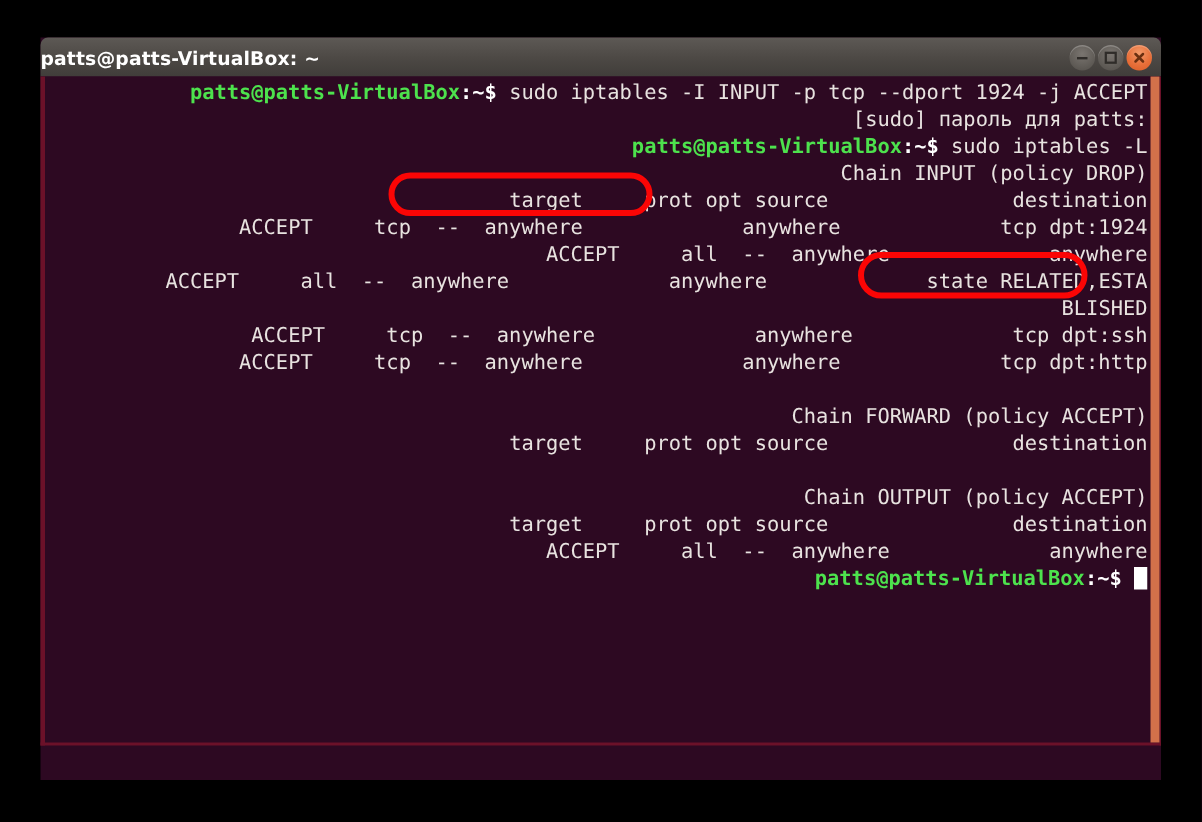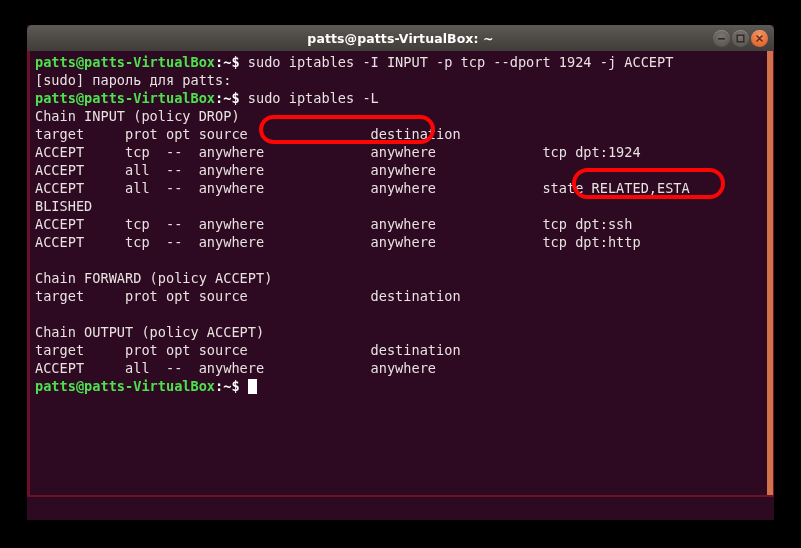--- a/index.html
+++ b/index.html
@@ -27,21 +27,21 @@
 
   
   #titlebar {
     position: relative;
     height: 26px;
     background: linear-gradient(to bottom, #5d5955 0%, #4c4844 55%, #403d3a 100%);
     border-top-left-radius: 5px;
     border-top-right-radius: 5px;
     display: flex;
     align-items: center;
-    justify-content: center;
+    justify-content: flex-start;
     user-select: none;
   }
   #titlebar-title {
     font-family: "DejaVu Sans", sans-serif;
     font-size: 12.5px;
     font-weight: bold;
     color: #ffffff;
     letter-spacing: 0.1px;
     white-space: nowrap;
   }
@@ -114,21 +114,21 @@
     right: 8px;
     bottom: 0;
     font-family: "DejaVu Sans Mono", monospace;
     font-size: 13.6px;
     line-height: 18px;
     color: #e8e3e0;
     white-space: pre;
     letter-spacing: 0px;
     overflow: hidden;
   }
-  .line { height: 18px; }
+  .line { height: 18px; text-align: right; }
   .prompt { color: #4de24d; font-weight: bold; }
   .pathsym { color: #ffffff; font-weight: bold; }
   .plain { color: #e8e3e0; }
   .cursor {
     display: inline-block;
     width: 9px;
     height: 15px;
     background: #ffffff;
     vertical-align: -3px;
   }

